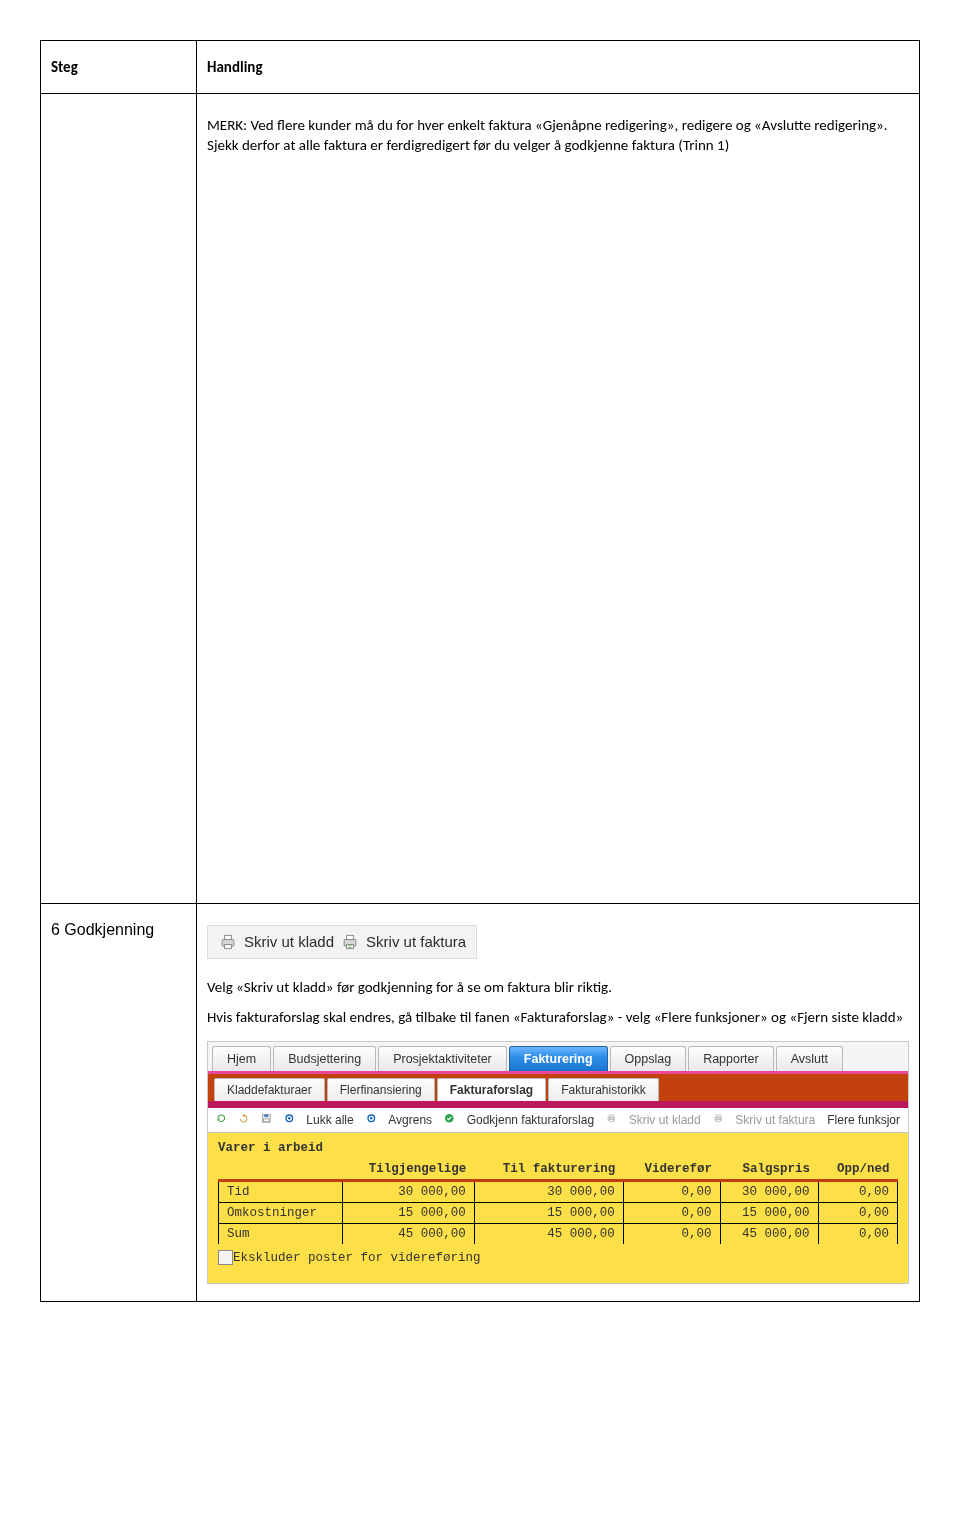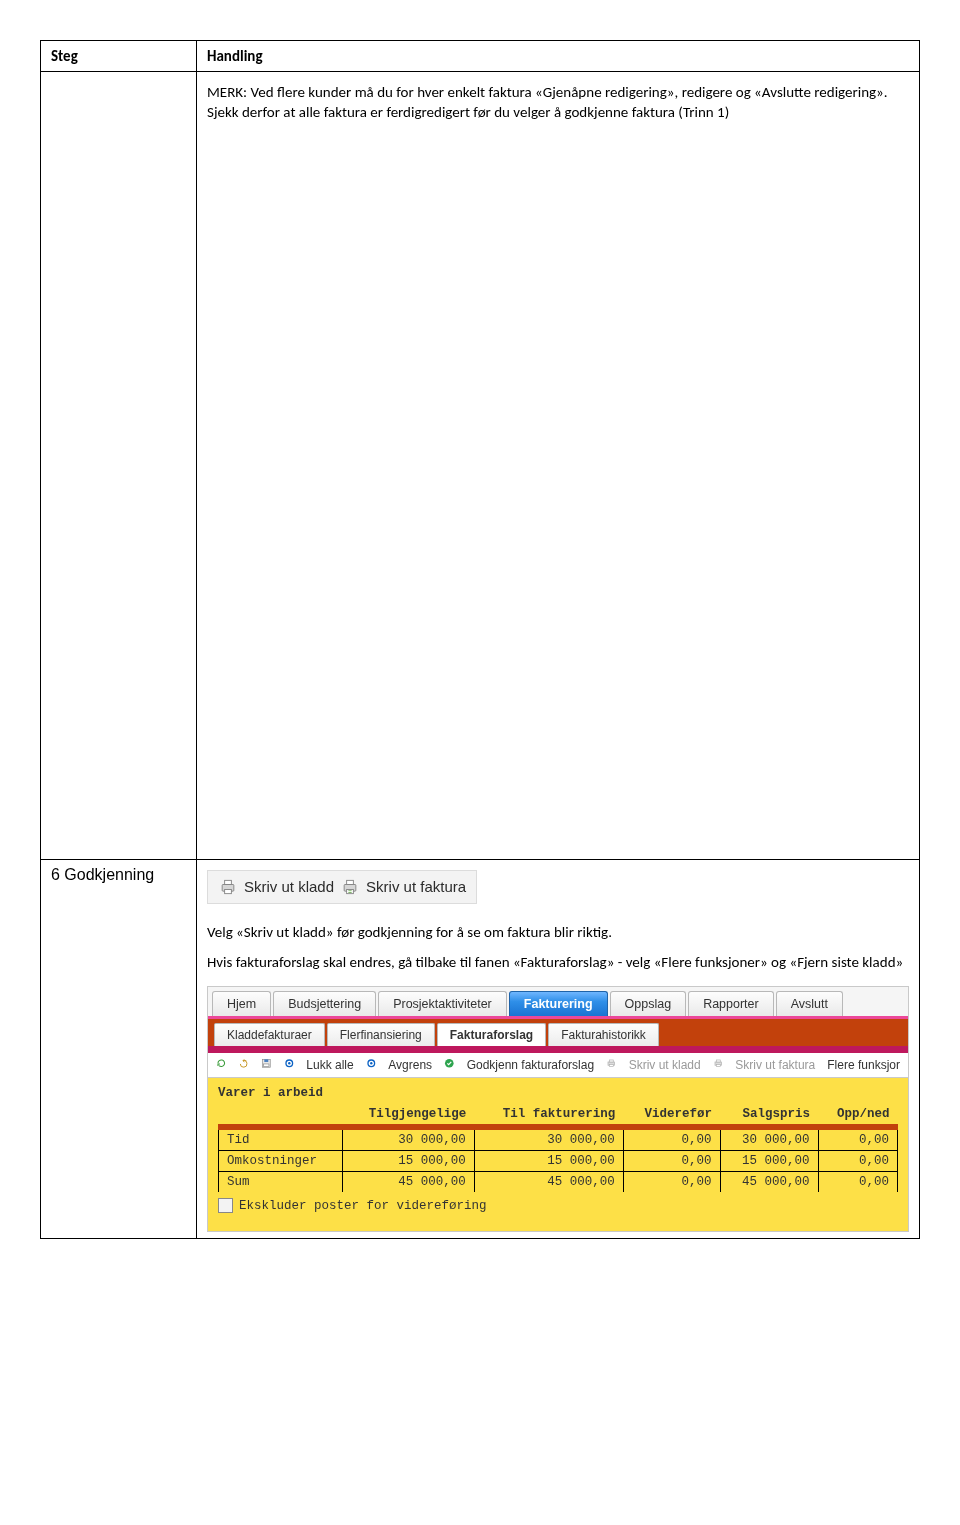--- a/index.html
+++ b/index.html
@@ -11,21 +11,21 @@
     background: #fff;
     width: 880px;
   }
   table.main {
     border-collapse: collapse;
     width: 100%;
   }
   table.main td {
     border: 1px solid #000;
     vertical-align: top;
-    padding: 6px 10px;
+    padding: 17px 10px;
   }
   td.steg-col { width: 160px; }
   .header { font-weight: bold; }
   .steplabel { font-family: Arial, sans-serif; font-size: 16px; color:#000; }
   .body-p { margin: 4px 0 10px 0; line-height: 1.35; }
   .spacer-big { height: 720px; }
 
   
   .ss-print-row {
     display: inline-flex;
@@ -114,30 +114,30 @@
   }
   .varer-title { font-weight:bold; font-size:12.5px; margin-bottom:4px; }
   table.data2 {
     border-collapse: collapse;
     width: 100%;
     font-size:12.5px;
   }
   table.data2 th {
     text-align: right;
     font-weight: bold;
-    border-bottom: 6px solid #c2410c;
+    border-bottom: 3px solid #c2410c;
     padding: 3px 8px;
   }
   table.data2 th.left, table.data2 td.left { text-align:left; }
   table.data2 td {
     text-align: right;
     padding: 3px 8px;
     border-bottom: 0;
   }
-  .chkrow { margin-top:6px; font-size:12.5px; display:flex; align-items:center; gap:6px; }
+  .chkrow { margin-top:6px; font-size:12.5px; display:flex; align-items:center; }
   .chkbox {
     width:13px; height:13px; border:1px solid #888; background:#f3f3f3;
   }
 </style>
 </head>
 <body>
 
 <table class="main">
   <tbody>
       <tr>

